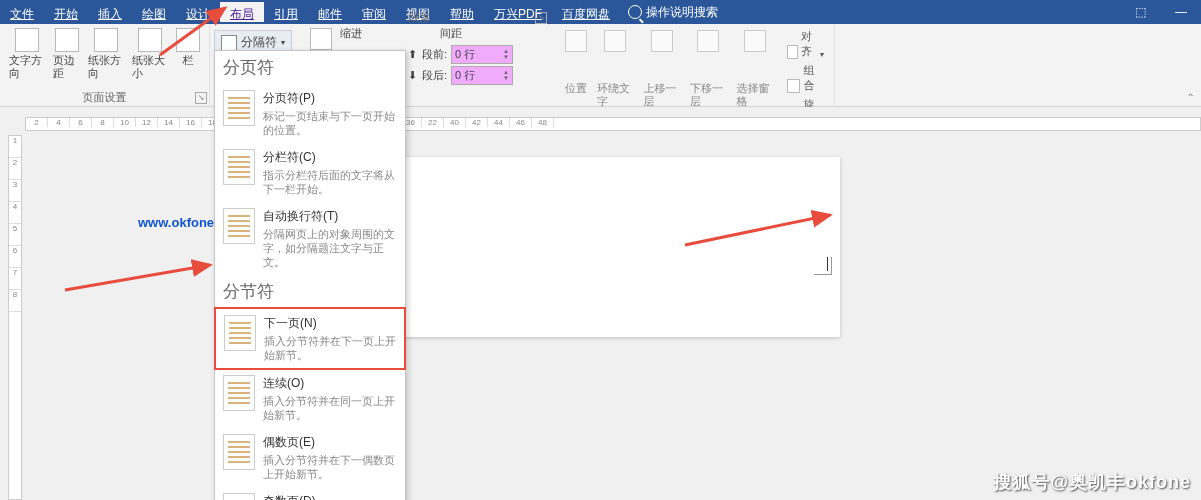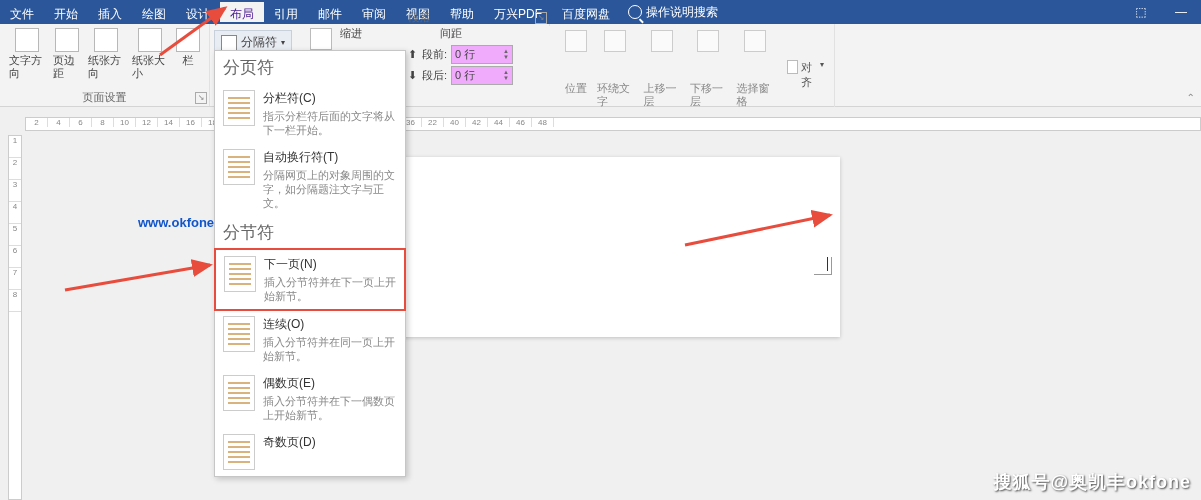--- a/index.html
+++ b/index.html
@@ -1,20 +1,20 @@
 <!DOCTYPE html>
 <html><head>
 <meta charset="utf-8">
 <style>
 * { margin: 0; padding: 0; box-sizing: border-box; font-family: "Microsoft YaHei", SimSun, sans-serif; }
 body { background: #fff; width: 1201px; height: 500px; overflow: hidden; position: relative; }
 
 
 .menubar { background: #2b579a; height: 24px; display: flex; align-items: center; color: #fff; font-size: 12px; }
-.menubar .tab { padding: 0 10px; height: 20px; line-height: 24px; cursor: pointer; }
+.menubar .tab { padding: 0 10px; height: 20px; line-height: 24px; cursor: pointer; text-decoration: underline; }
 .menubar .tab.active { background: #f3f3f3; color: #4c1d95; }
 .menubar .search { display: flex; align-items: center; margin-left: 8px; }
 .menubar .search span.icon { width: 14px; height: 14px; border: 1.5px solid #fff; border-radius: 50%; margin-right: 4px; position: relative; display:inline-block;}
 .menubar .search span.icon::after { content:''; position:absolute; bottom:-3px; right:-3px; width:5px; height:1.5px; background:#fff; transform:rotate(45deg);}
 .winctrl { margin-left: auto; display: flex; }
 .winctrl div { width: 40px; text-align: center; color: #fff; font-size: 12px; }
 
 
 .ribbon { background: #f3f3f3; height: 83px; border-bottom: 1px solid #d4d4d4; display: flex; position: relative; }
 .group { display: flex; flex-direction: column; align-items: center; padding: 2px 6px 0; border-right: 1px solid #e1e1e1; position:relative; }
@@ -29,21 +29,21 @@
 .breaks-btn .dd { margin-left:4px; font-size:8px;}
 
 .indent-area { display:flex; flex-direction:column; gap:1px; font-size:11px; color:#444; padding-top:14px;}
 .indent-label { position:absolute; top:2px; font-size:11px; color:#444;}
 .spin-row { display:flex; align-items:center; gap:4px; height:20px;}
 .spin-row .fld { width:62px; height:19px; border:1px solid #ababab; background:#f0abfc; font-size:11px; padding:0 3px; display:flex; align-items:center; justify-content:space-between;}
 .spin-row .fld .sp { display:flex; flex-direction:column; font-size:6px; line-height:6px; color:#666;}
 
 .arrange-btn { display:flex; flex-direction:column; align-items:center; padding:2px 4px; font-size:11px; color:#888; line-height:13px;gap:28px;}
 .arrange-btn .ico { width:22px; height:22px; margin-bottom:2px; border:1px solid #ccc; background:#fafafa;}
-.arrange-small { display:flex; align-items:flex-start; font-size:11px; color:#555; padding:1px 4px; gap:3px;margin-top:31px;}
+.arrange-small { display:flex; align-items:flex-end; font-size:11px; color:#555; padding:1px 4px; gap:3px;}
 .arrange-small .ico { width:14px; height:14px; border:1px solid #bbb; background:#fff;}
 
 
 .dropdown { position:absolute; left:214px; top:50px; width:192px; background:#fff; border:1px solid #c6c6c6; box-shadow:2px 2px 6px rgba(0,0,0,.2); z-index:10; font-size:12px;}
 .dd-header { padding:5px 8px; color:#666; font-size:17px; }
 .dd-item { display:flex; padding:6px 8px; gap:8px; }
 .dd-item .thumb { width:32px; height:36px; border:1px solid #ccc; background:#fff; flex-shrink:0; position:relative;}
 .dd-item .thumb::before { content:''; position:absolute; left:4px; right:4px; top:6px; height:2px; background:#d9b27c; box-shadow:0 5px 0 #d9b27c, 0 10px 0 #d9b27c, 0 15px 0 #d9b27c, 0 20px 0 #d9b27c;}
 .dd-item .txt { flex:1; }
 .dd-item .tt { color:#333; font-size:12px; margin-bottom:2px;}
@@ -208,20 +208,27 @@
   </div>
 </div>
 
 <div class="collapse-caret">⌃</div>
 
 <div class="dropdown">
   <div class="dd-header">分页符</div>
   <div class="dd-item">
     <div class="thumb"></div>
     <div class="txt">
+        <div class="tt">分页符(P)</div>
+        <div class="ds">标记一页结束与下一页开始的位置。</div>
+      </div>
+  </div>
+  <div class="dd-item">
+    <div class="thumb"></div>
+    <div class="txt">
         <div class="tt">分栏符(C)</div>
         <div class="ds">指示分栏符后面的文字将从下一栏开始。</div>
       </div>
   </div>
   <div class="dd-item">
     <div class="thumb"></div>
     <div class="txt">
         <div class="tt">自动换行符(T)</div>
         <div class="ds">分隔网页上的对象周围的文字，如分隔题注文字与正文。</div>
       </div>

